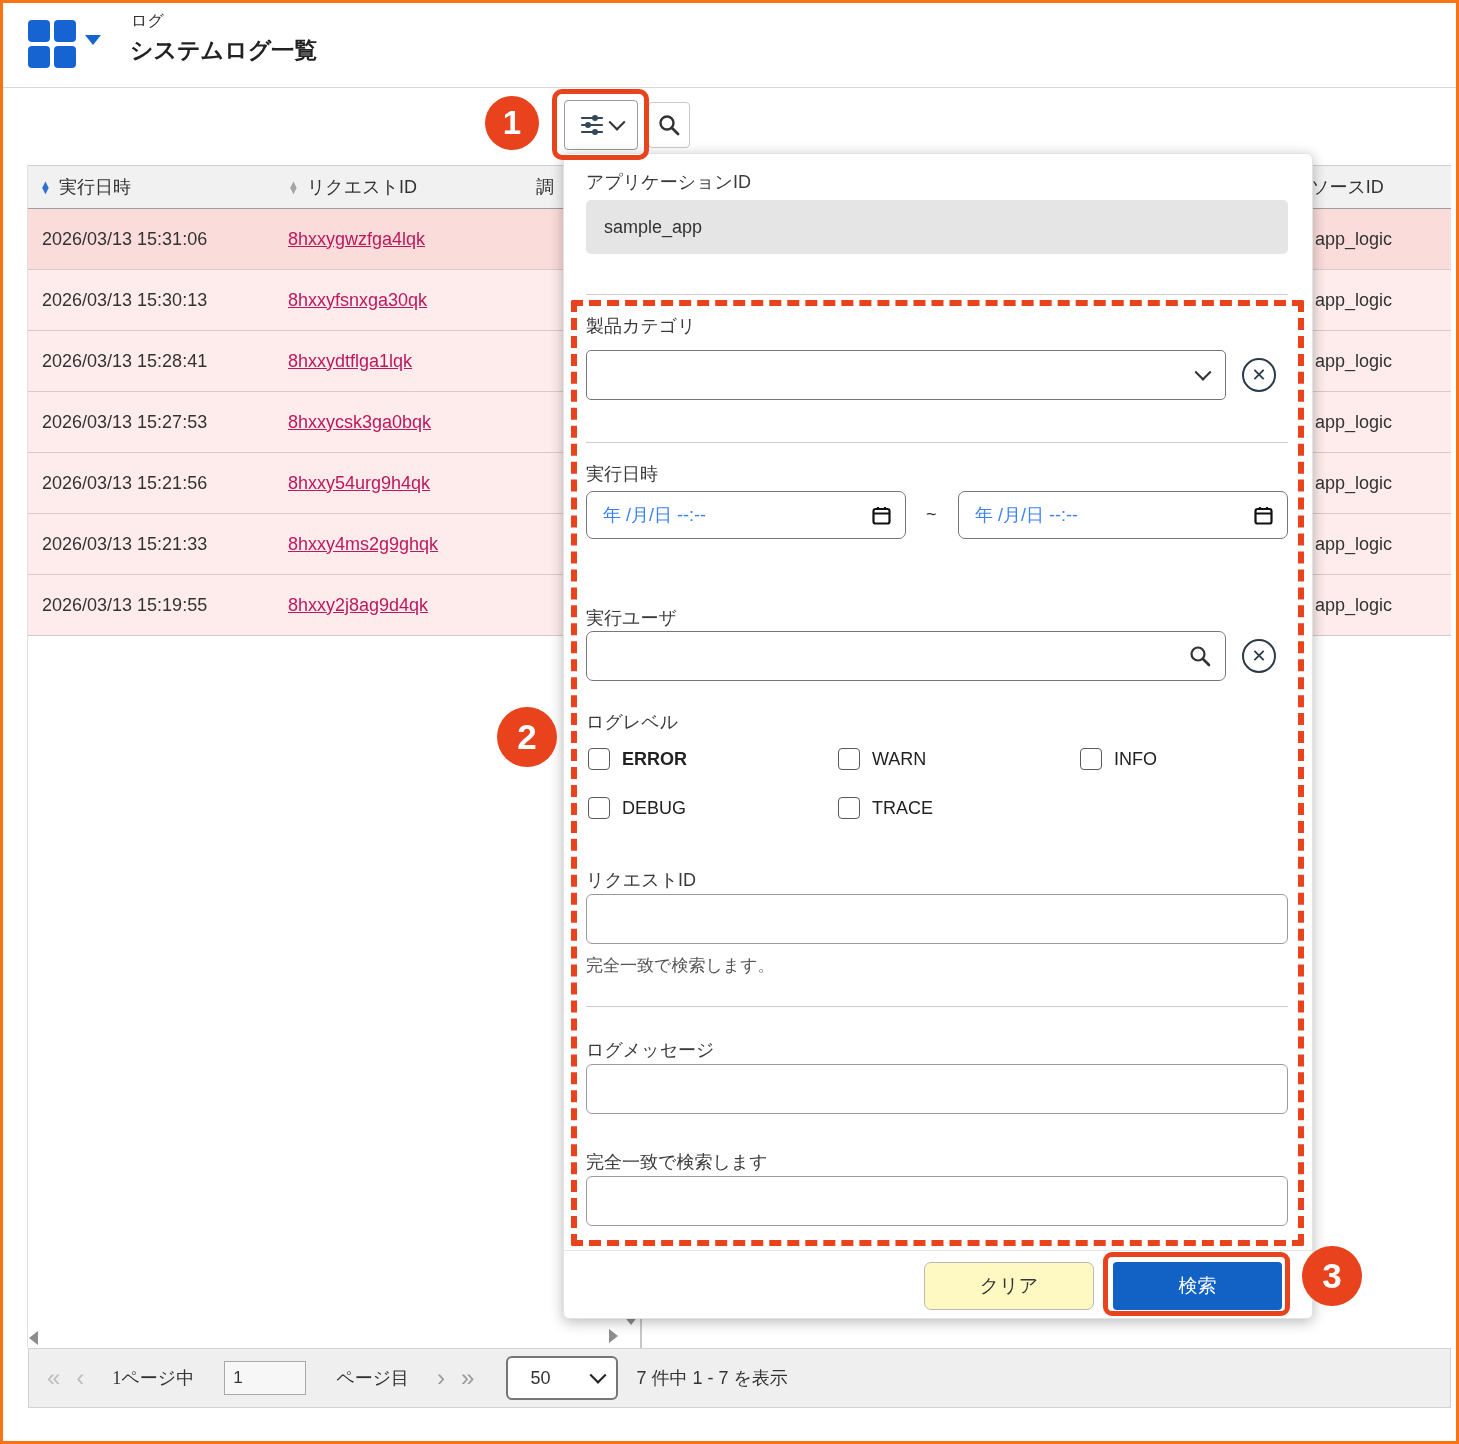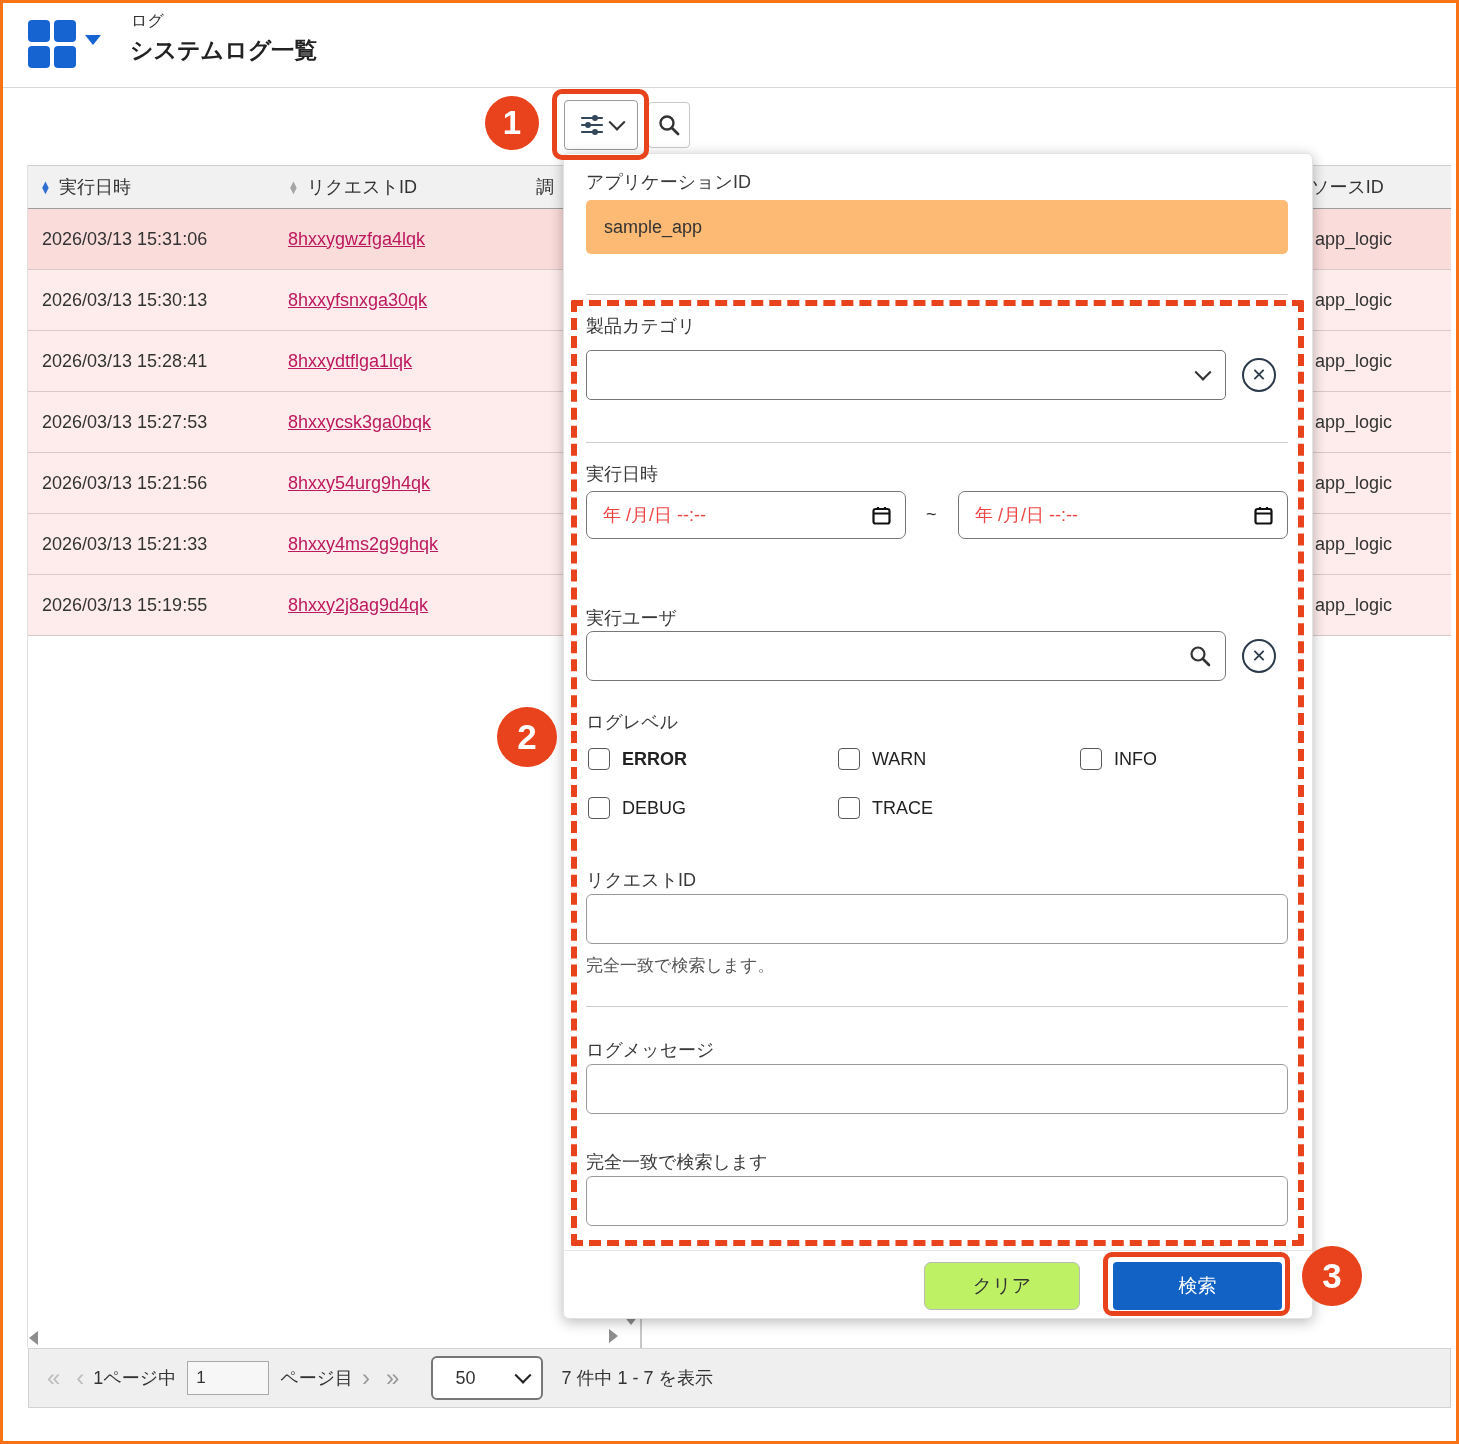--- a/index.html
+++ b/index.html
@@ -56,44 +56,44 @@
   .scroll-arrow { position:absolute; width:0; height:0; }
   .arr-left  { left:26px;  top:1328px; border-top:7px solid transparent; border-bottom:7px solid transparent; border-right:9px solid #8d8d8d; }
   .arr-right { left:606px; top:1326px; border-top:7px solid transparent; border-bottom:7px solid transparent; border-left:9px solid #8d8d8d; }
   .arr-down  { left:620px; top:1312px; border-left:8px solid transparent; border-right:8px solid transparent; border-top:10px solid #8d8d8d; }
 
   
   .pagination { position:absolute; left:25px; top:1345px; width:1423px; height:60px; background:#efefef; border:1px solid #d2d2d2; display:flex; align-items:center; font-size:18px; color:#333; }
   .pg-arrow { font-size:24px; color:#bdbdbd; margin:0 8px; cursor:pointer; user-select:none; }
   .pg-arrow.dark { color:#9a9a9a; }
   .pg-first { margin-left:18px; }
-  .pg-label { margin:0 1px; }
+  .pg-label { margin:0 20px;font-family:Liberation Serif, serif; }
   .page-input { width:82px; height:34px; border:1px solid #a9a9a9; background:#f7f7f7; font-size:17px; padding:0 8px; margin:0 10px; font-family:inherit; color:#333; }
   .size-select { width:112px; height:44px; background:#fff; border:2px solid #767676; border-radius:6px; display:flex; align-items:center; justify-content:space-between; padding:0 12px 0 22px; margin:0 18px 0 24px; cursor:pointer; font-size:18px; }
   .size-select .chevron-down { border-color:#222; }
 
   
   .panel { position:absolute; left:560px; top:150px; width:750px; height:1166px; background:#fff; border:1px solid #e3e3e3; border-radius:6px; box-shadow:0 3px 14px rgba(0,0,0,.28); z-index:20; }
   .panel-label { position:absolute; left:22px; font-size:18px; color:#3a3a3a; }
-  .readonly-field { position:absolute; left:22px; top:46px; width:702px; height:54px; background:#fdba74; border-radius:5px; display:flex; align-items:center; padding-left:18px; font-size:18px; color:#333; }
+  .readonly-field { position:absolute; left:22px; top:46px; width:702px; height:54px; background:#e5e5e5; border-radius:5px; display:flex; align-items:center; padding-left:18px; font-size:18px; color:#333; }
   .divider { position:absolute; left:22px; width:702px; height:1px; background:#ccc; }
   .divider-full { position:absolute; left:0; width:100%; height:1px; background:#e4e4e4; }
   .dashed-zone { position:absolute; left:7px; top:146px; width:733px; height:946px; border:6px dashed #e8431c; border-radius:2px; pointer-events:none; z-index:55; }
   .select-box { position:absolute; left:22px; width:640px; height:50px; background:#fff; border:1.5px solid #767676; border-radius:5px; display:flex; align-items:center; justify-content:flex-end; padding-right:16px; cursor:pointer; }
   .cancel-circle { position:absolute; width:34px; height:34px; border:2px solid #2b3a4a; border-radius:50%; display:flex; align-items:center; justify-content:center; font-size:18px; color:#2b3a4a; cursor:pointer; background:#fff; }
-  .date-input { position:absolute; height:48px; border:1.5px solid #767676; border-radius:7px; background:#fff; display:flex; align-items:center; justify-content:space-between; padding:0 14px 0 16px; font-size:18px; color:#ef4444; cursor:text; }
+  .date-input { position:absolute; height:48px; border:1.5px solid #767676; border-radius:7px; background:#fff; display:flex; align-items:center; justify-content:space-between; padding:0 14px 0 16px; font-size:18px; color:#3b82f6; cursor:text; }
   .tilde { position:absolute; font-size:18px; color:#333; }
   .note-text { position:absolute; left:22px; font-size:17px; color:#555; }
   .text-input { position:absolute; left:22px; height:50px; border:1.5px solid #9a9a9a; border-radius:6px; background:#fff; font-size:18px; padding:0 14px; font-family:inherit; }
   .user-input-wrap { position:absolute; left:22px; width:640px; height:50px; border:1.5px solid #767676; border-radius:7px; background:#fff; display:flex; align-items:center; }
   .user-input-wrap input { flex:1; border:none; outline:none; font-size:18px; padding:0 14px; background:transparent; font-family:inherit; }
   .checkbox-row { position:absolute; display:flex; align-items:center; gap:12px; cursor:pointer; }
   .cbx { width:22px; height:22px; border:1.5px solid #5a5a5a; border-radius:4px; background:#fff; flex:none; }
   .cbx-label { font-size:18px; color:#222; }
-  .clear-button { position:absolute; left:360px; top:1108px; width:156px; height:48px; background:#bef264; border:1px solid #b9b9b9; border-radius:7px; font-size:19px; color:#333; cursor:pointer; font-family:inherit; }
+  .clear-button { position:absolute; left:360px; top:1108px; width:170px; height:48px; background:#fef9c3; border:1px solid #b9b9b9; border-radius:7px; font-size:19px; color:#333; cursor:pointer; font-family:inherit; }
   .search-exec-button { position:absolute; left:549px; top:1108px; width:169px; height:48px; background:#1261c4; border:none; border-radius:4px; font-size:19px; color:#fff; cursor:pointer; font-family:inherit; }
 </style>
 </head>
 <body>
 
 <div class="page">
 
   <div class="app-header">
     <div class="logo">
       <div></div>

